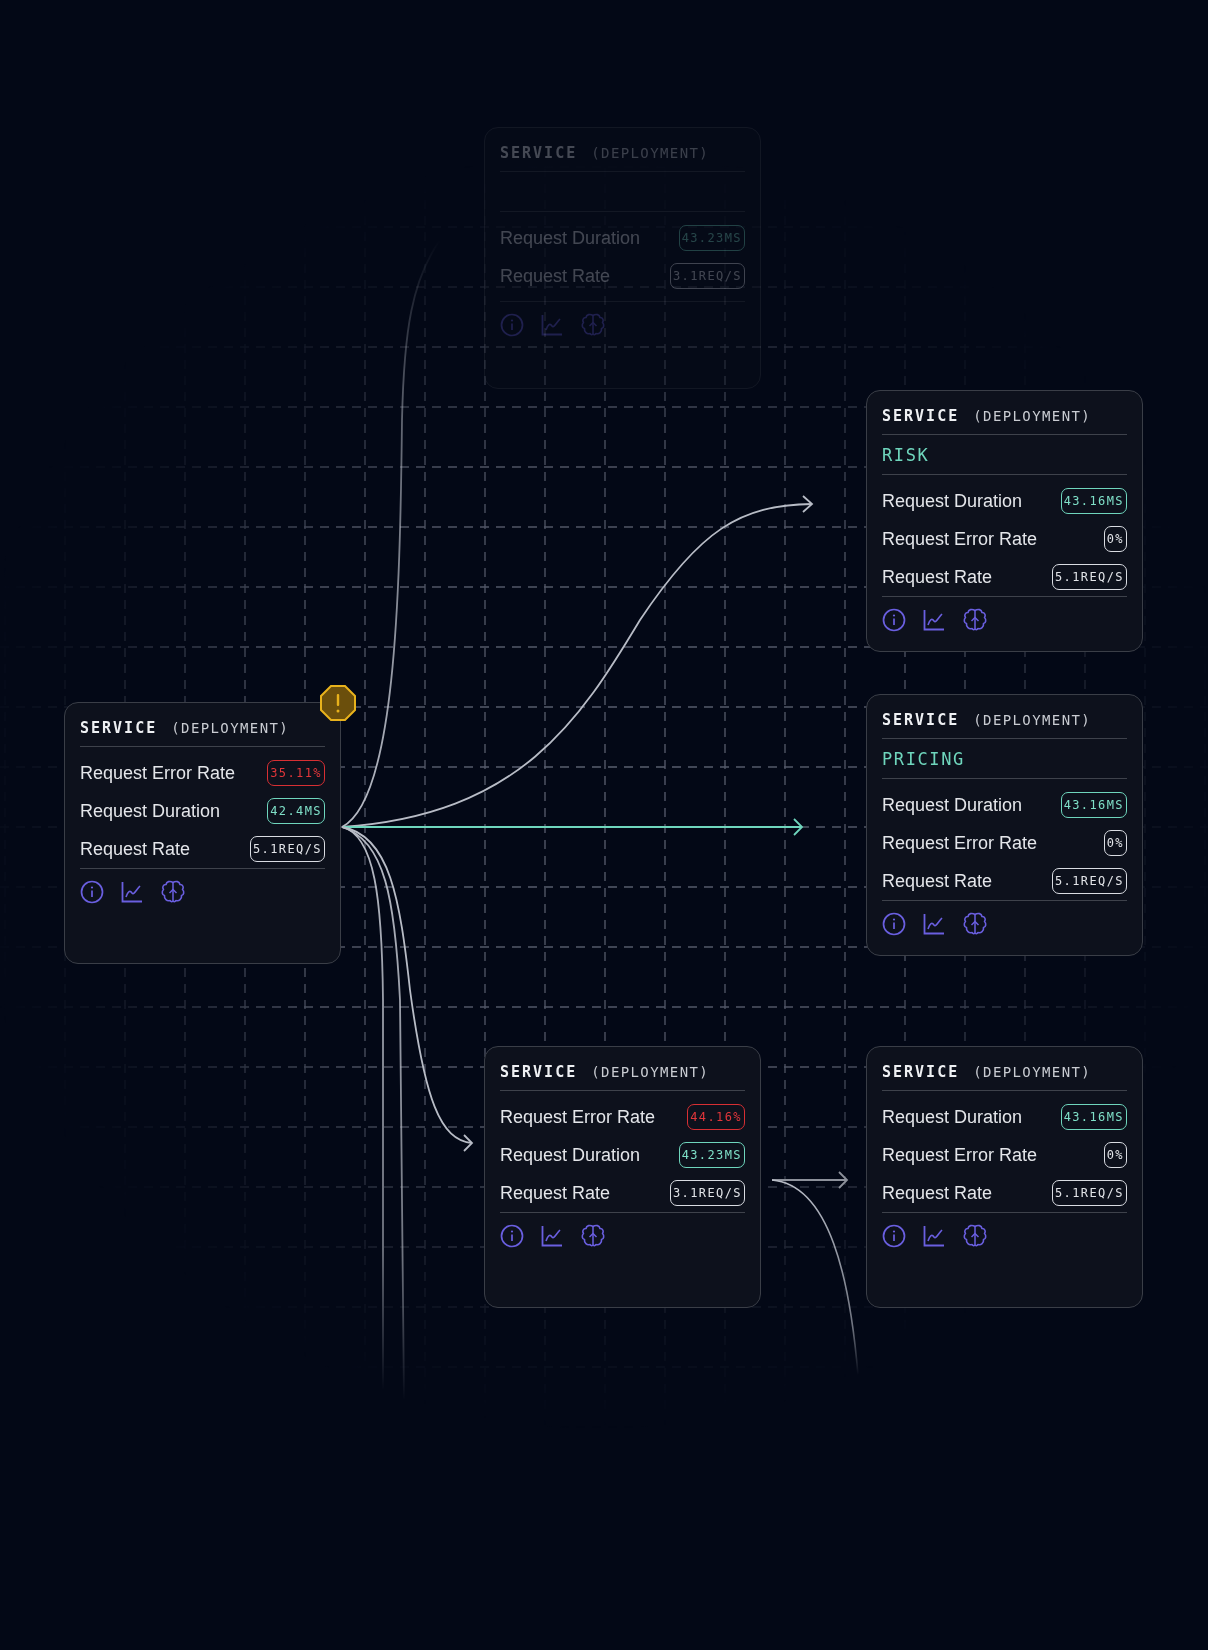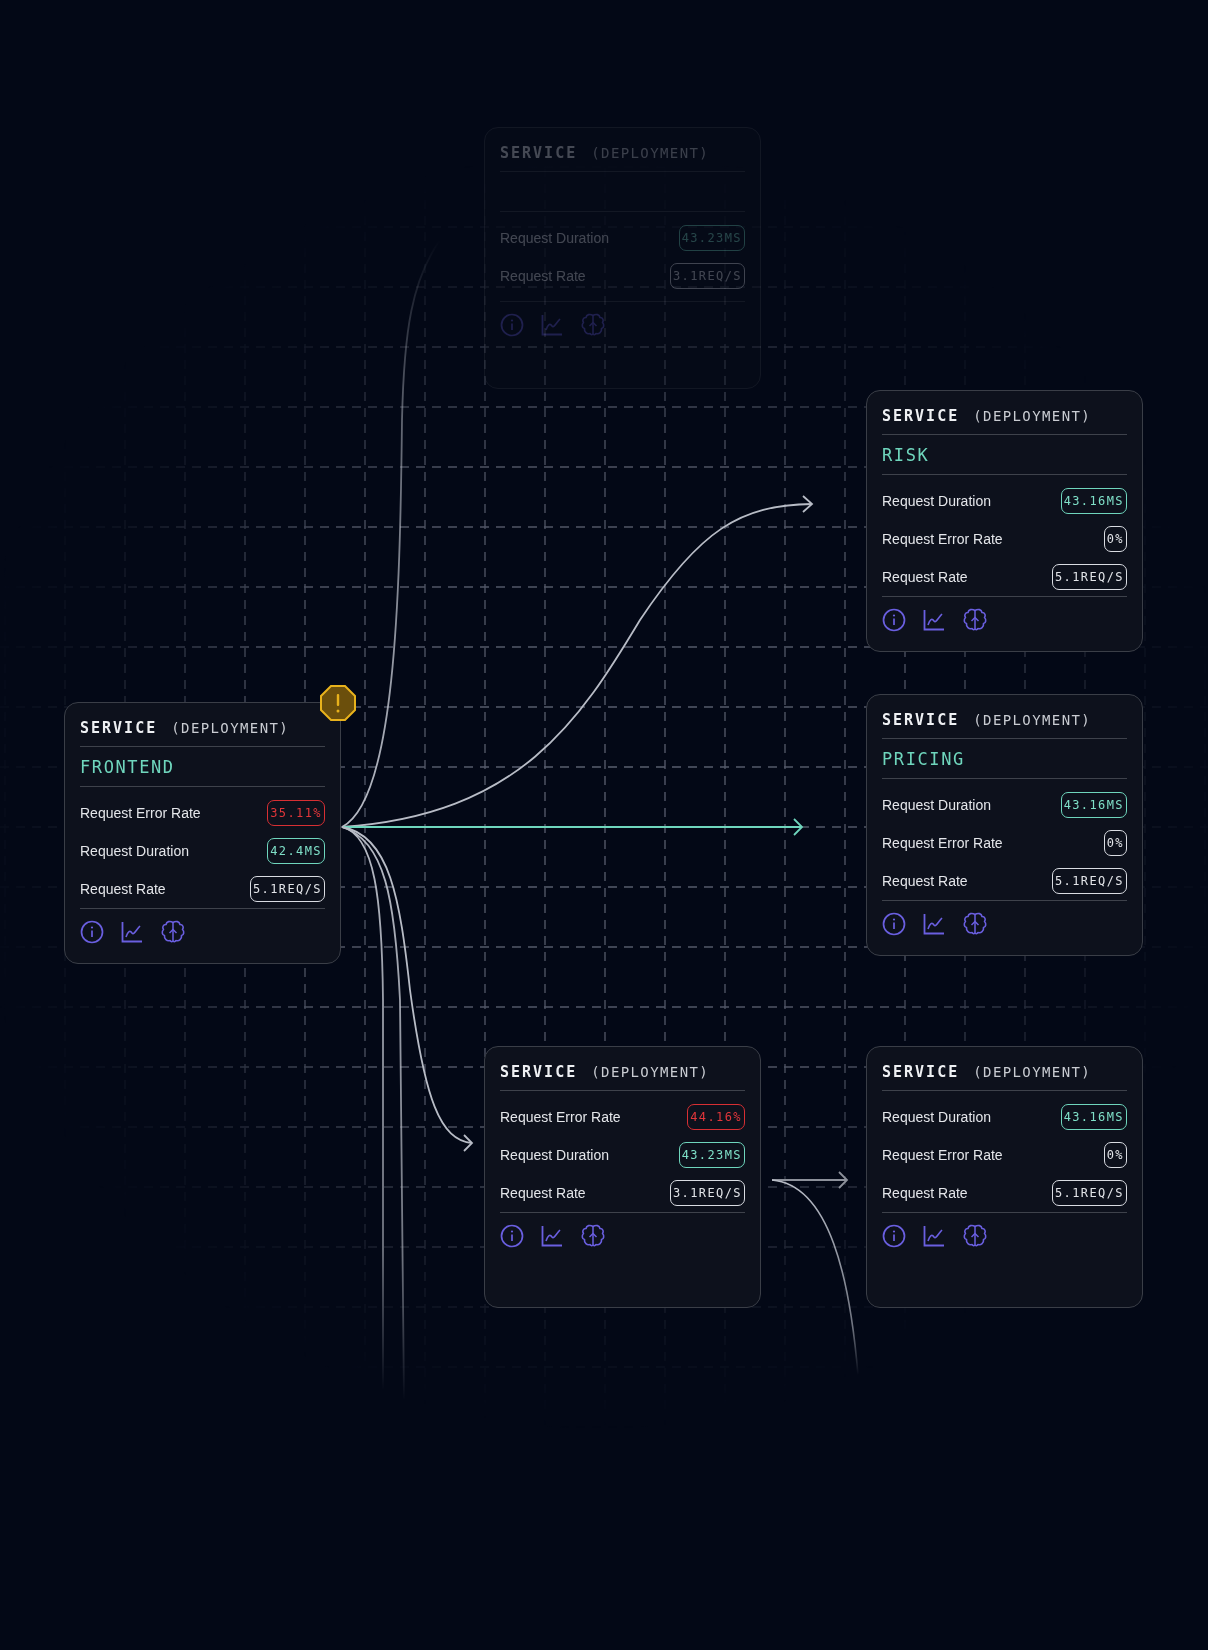--- a/index.html
+++ b/index.html
@@ -26,21 +26,21 @@
   }
   .svc { font-family:"DejaVu Sans Mono", monospace; font-size:15px; letter-spacing:2px; color:#eef0f3; font-weight:bold; }
   .kind { font-family:"DejaVu Sans Mono", monospace; font-size:14px; letter-spacing:1.4px; color:#c9ccd2; margin-left:14px; margin-bottom:1px; }
   .card-name {
     height:40px; display:flex; align-items:center; box-sizing:border-box;
     border-bottom:1.5px solid #3e424b;
     font-family:"DejaVu Sans Mono", monospace; font-size:17px; letter-spacing:1.6px; color:#6fd6bd;
   }
   .metrics { padding-top:7px; height:122px; box-sizing:border-box; border-bottom:1.5px solid #3e424b; }
   .metric { height:38px; display:flex; align-items:center; justify-content:space-between; }
-  .metric-label { font-size:14px; color:#e4e6ea; }
+  .metric-label { font-size:18px; color:#e4e6ea; }
   .pill {
     font-family:"DejaVu Sans Mono", monospace; font-size:12px; letter-spacing:1.4px;
     border:1.5px solid #d9dce2; color:#e2e4e8; border-radius:7px;
     padding:5px 2px; line-height:14px;
   }
   .pill.red { border-color:#d72f33; color:#e0363a; }
   .pill.teal { border-color:#6fd6bd; color:#7fe0c8; }
   .pill.neutral { border-color:#d9dce2; color:#e2e4e8; }
   .icons { display:flex; align-items:center; height:46px; gap:16px; }
   .icons svg { display:block; }
@@ -173,21 +173,20 @@
         <line x1="13" y1="3.5" x2="13" y2="22" stroke="#6a5fe0" stroke-width="1.5"></line>
         <path d="M9.5 14 L13 10.5 L16.5 14" fill="none" stroke="#6a5fe0" stroke-width="1.5"></path>
       </svg>
     </div>
   </div>
       <div class="card" style="left: 64px; top: 702px;">
     <div class="card-head">
       <span class="svc">SERVICE</span>
       <span class="kind">(DEPLOYMENT)</span>
     </div>
-    <div class="card-name">FRONTEND</div>
     <div class="metrics">
           <div class="metric">
             <span class="metric-label">Request Error Rate</span>
             <span class="pill red">35.11%</span>
           </div>
           <div class="metric">
             <span class="metric-label">Request Duration</span>
             <span class="pill teal">42.4MS</span>
           </div>
           <div class="metric">

